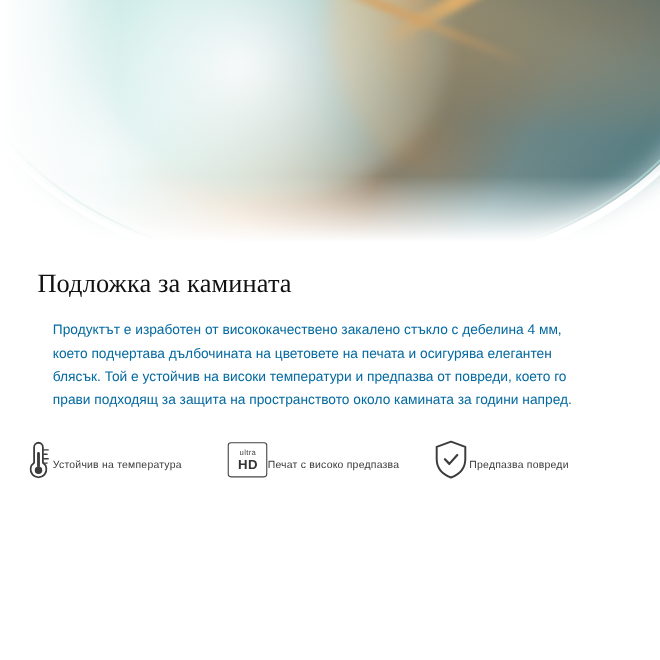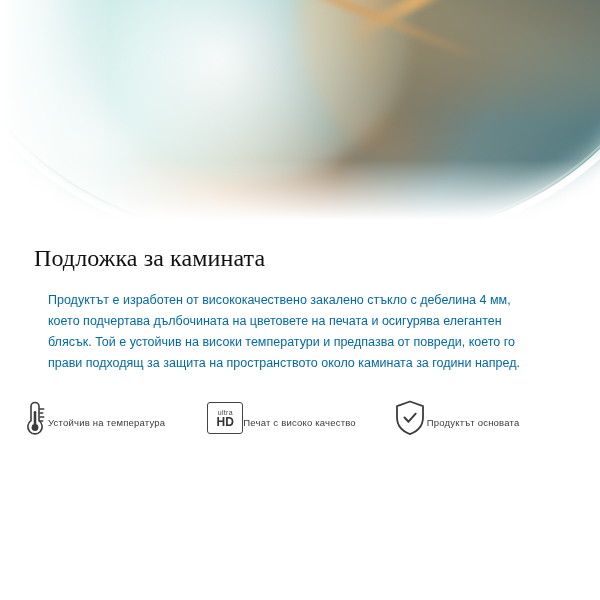--- a/index.html
+++ b/index.html
@@ -249,31 +249,31 @@
         <div class="feature-label">Устойчив на температура</div>
       </div>
 
       <div class="feature">
         <div class="feature-icon">
           <div class="hd-badge">
             <span class="t1">ultra</span>
             <span class="t2">HD</span>
           </div>
         </div>
-        <div class="feature-label">Печат с високо качество</div>
+        <div class="feature-label">Печат с високо предпазва</div>
       </div>
 
       <div class="feature">
         <div class="feature-icon">
           <svg width="34" height="40" viewBox="0 0 34 40" fill="none" xmlns="http://www.w3.org/2000/svg">
             <path d="M17 3.5 30 8.2v11.1c0 8.1-5.4 14-13 16.8-7.6-2.8-13-8.7-13-16.8V8.2L17 3.5z" stroke="#3c3c3c" stroke-width="1.8" stroke-linejoin="round"></path>
             <path d="M11.5 19.5l4 4.2 7.2-8" stroke="#3c3c3c" stroke-width="2" stroke-linecap="round" stroke-linejoin="round"></path>
           </svg>
         </div>
-        <div class="feature-label">Продуктът основата</div>
+        <div class="feature-label">Предпазва повреди</div>
       </div>
 
     </div>
 
     <div class="feature-row">
 
 
 
 
     </div>

